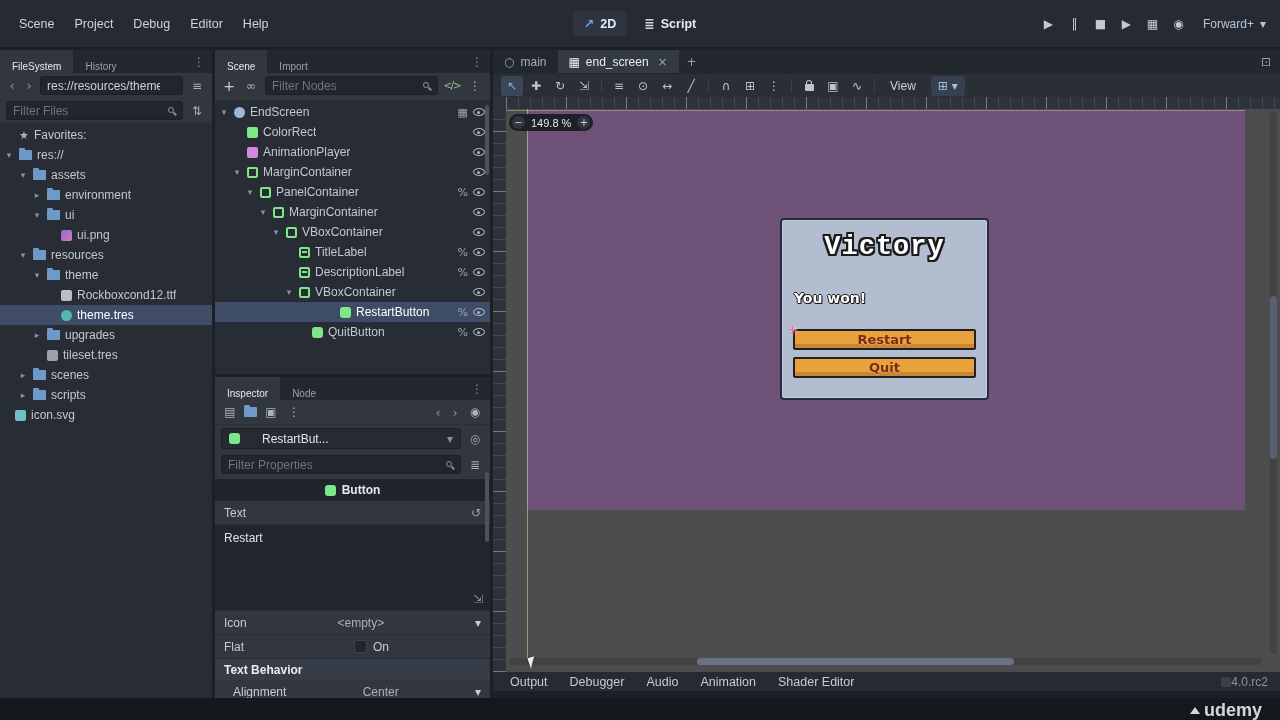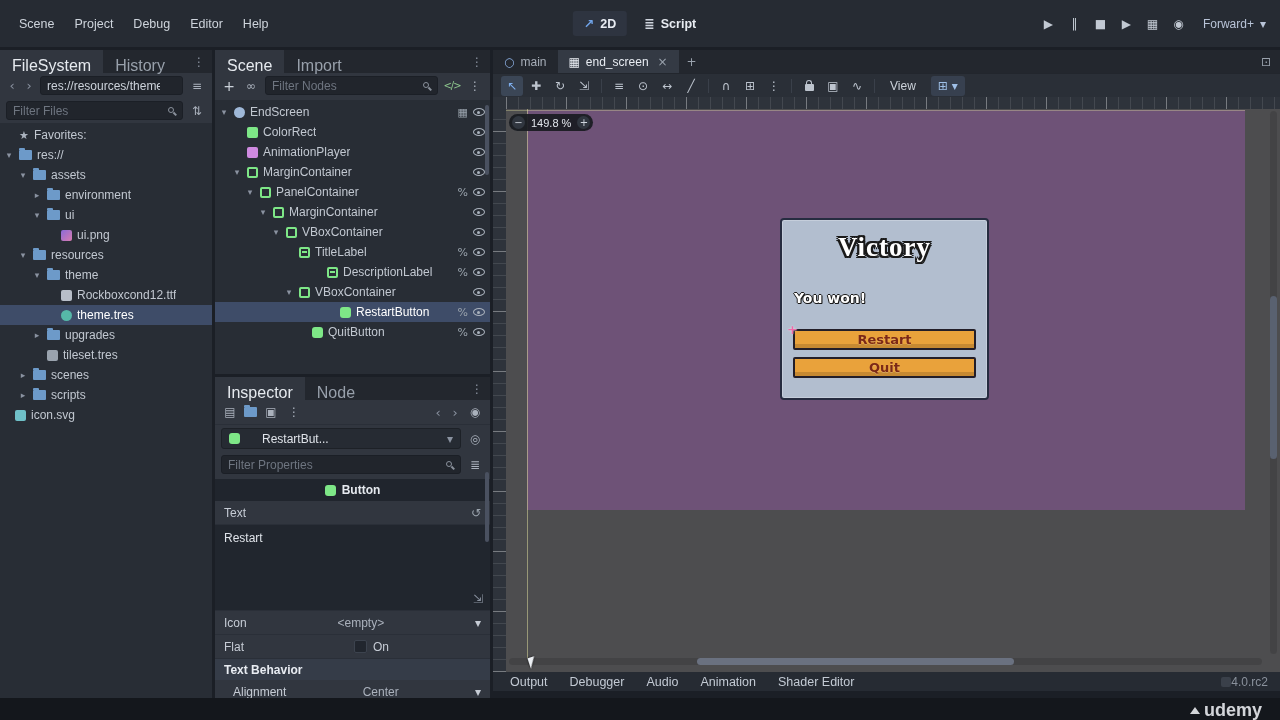--- a/index.html
+++ b/index.html
@@ -16,21 +16,21 @@
   .ws{display:flex;gap:6px;align-items:center;padding:5px 11px;font-size:12.5px;color:#e8ecf2;font-weight:bold;border-radius:3px}
   .ws.active{background:#2e3440}
   .ws-ico-blue{color:#6fa3e8}.ws-ico-gray{color:#cfd5de}
   .run-controls{margin-left:auto;display:flex;align-items:center;gap:3px;padding-right:14px}
   .rc{min-width:23px;height:22px;display:flex;align-items:center;justify-content:center;color:#c2c9d3;font-size:12px;border-radius:3px}
   .renderer{color:#b9c4d8;font-size:12px;display:flex;gap:6px;align-items:center;padding-left:10px}
 
   
   .panel{position:absolute;background:#31363f;overflow:hidden}
   .ptabs{display:flex;height:23px;background:#23272e;align-items:stretch}
-  .ptab{padding:16px 12px;display:flex;align-items:center;font-size:16px;color:#98a0ab}
+  .ptab{padding:16px 12px;display:flex;align-items:center;font-size:10px;color:#98a0ab}
   .ptab.active{background:#31363f;color:#e6eaef}
   .ptab-dots{margin-left:auto;color:#8a92a0;display:flex;align-items:center;padding:0 7px}
   .fsrow{display:flex;align-items:center;gap:5px;height:25px;padding:0 6px}
   input.well{background:#21252c;border:1px solid #1b1f26;border-radius:3px;color:#ccd2da;font-size:12px;
              height:19px;padding:0 22px 0 6px;flex:1;min-width:0;width:100%;font-family:inherit;outline:none}
   input.well::placeholder{color:#6e7580}
   .searchwrap{position:relative;flex:1;display:flex;min-width:0}
   .mag{position:absolute;right:9px;top:6px;width:6px;height:6px;border:1.5px solid #8a919c;border-radius:50%}
   .mag::after{content:"";position:absolute;width:4px;height:1.5px;background:#8a919c;transform:rotate(45deg);right:-4px;bottom:-2px}
   .tbtn{color:#aab1bc;min-width:18px;text-align:center}
@@ -124,21 +124,21 @@
   .corner{position:absolute;left:0;top:0;width:13px;height:12px;background:#2e333b}
   .world{position:absolute;left:34px;top:13px;width:718px;height:400px;background:#6e5277}
   .axis-v{position:absolute;left:34px;top:12px;bottom:14px;width:1px;background:rgba(228,228,160,.5)}
   .axis-h{position:absolute;left:13px;top:13px;width:739px;height:1px;background:rgba(228,228,160,.35)}
   .zoom-pill{position:absolute;left:16px;top:17px;height:17px;background:rgba(24,27,33,.92);border-radius:9px;
              display:flex;align-items:center;gap:6px;padding:0 3px;font-size:11px;color:#e2e6ec}
   .zbtn{width:13px;height:13px;border-radius:50%;background:#30363f;color:#cfd5de;display:flex;align-items:center;justify-content:center;font-size:10px;line-height:1}
 
   .gdialog{position:absolute;left:287px;top:121px;width:209px;height:182px;background:#b2becf;
            border:2px solid #262c40;border-radius:4px;box-shadow:inset 0 0 0 1px rgba(255,255,255,.25)}
-  .d-title{margin-top:12px;text-align:center;font-family:Liberation Serif, serif;font-weight:bold;font-size:27px;color:#fff;letter-spacing:1px;
+  .d-title{margin-top:12px;text-align:center;font-family:Liberation Mono, monospace;font-weight:bold;font-size:27px;color:#fff;letter-spacing:1px;
            text-shadow:2px 0 #1a1a1a,-2px 0 #1a1a1a,0 2px #1a1a1a,0 -2px #1a1a1a,2px 2px #1a1a1a,-2px -2px #1a1a1a,2px -2px #1a1a1a,-2px 2px #1a1a1a}
   .d-msg{position:absolute;left:12px;top:70px;font-family:"DejaVu Sans",sans-serif;font-weight:bold;font-size:14px;color:#fff;
          text-shadow:1px 0 #1a1a1a,-1px 0 #1a1a1a,0 1px #1a1a1a,0 -1px #1a1a1a,1px 1px #1a1a1a}
   .d-btn{position:absolute;left:11px;width:183px;height:21px;background:#e9a23b;border:2px solid #231e28;border-radius:2px;
          display:flex;align-items:center;justify-content:center;font-family:"DejaVu Sans",sans-serif;font-weight:bold;font-size:13px;color:#7c2917;
          box-shadow:inset 0 -4px rgba(0,0,0,.15);text-shadow:0 1px rgba(255,255,255,.2)}
   .d-restart{top:109px}.d-quit{top:137px}
   .anchor{position:absolute;left:5px;top:102px;color:#ef6aa8;font-size:13px;font-weight:bold;text-shadow:0 0 2px rgba(255,255,255,.7)}
 
   .vsb{position:absolute;right:3px;top:14px;width:7px;bottom:18px;background:rgba(0,0,0,.12);border-radius:4px}
@@ -377,21 +377,21 @@
       </div>
       <div class="trow" style="padding-left:69px">
         <span class="arr"></span>
           <span class="nico ni-l"></span>
         <span class="tlabel">TitleLabel</span>
         <span class="rgap">
             <span class="ig pct">%</span>
             <span class="eye"></span>
           </span>
       </div>
-      <div class="trow" style="padding-left:97px">
+      <div class="trow" style="padding-left:69px">
         <span class="arr"></span>
           <span class="nico ni-l"></span>
         <span class="tlabel">DescriptionLabel</span>
         <span class="rgap">
             <span class="ig pct">%</span>
             <span class="eye"></span>
           </span>
       </div>
       <div class="trow" style="padding-left:69px">
         <span class="arr ig">▾</span>

